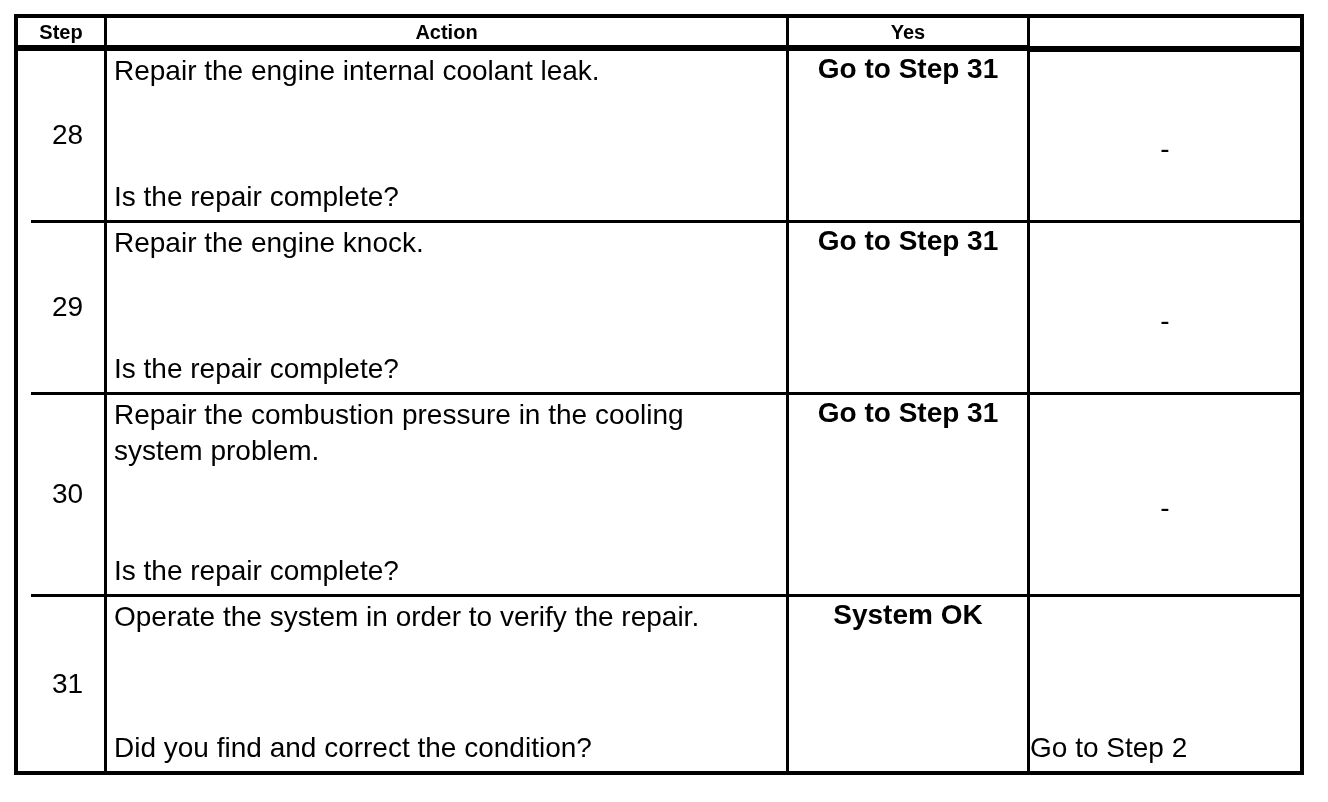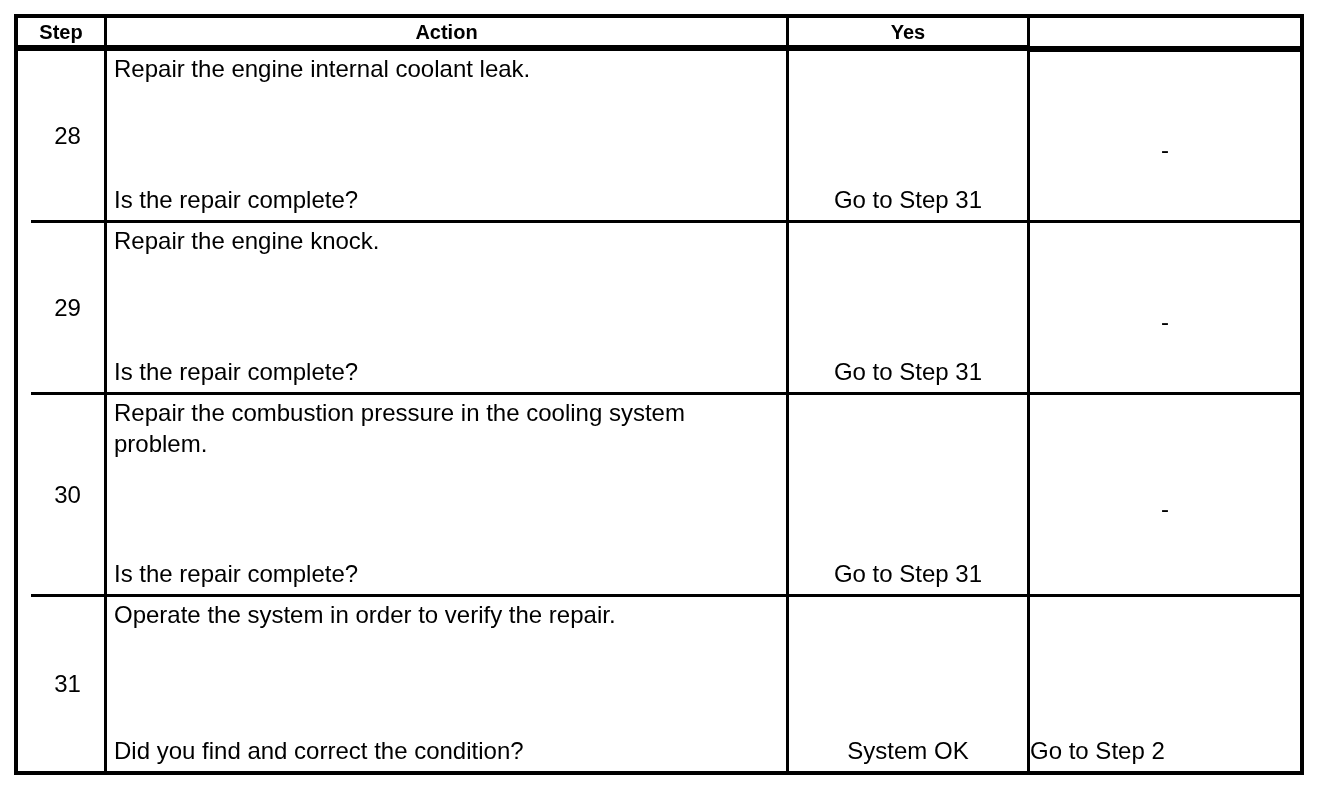--- a/index.html
+++ b/index.html
@@ -20,21 +20,21 @@
     display: grid;
     grid-template-columns: 89px 682px 241px 270px;
     grid-template-rows: 33px 172px 172px 202px 174px;
     border: 4px solid #000000;
     background: #ffffff;
   }
   .cell {
     border-right: 3px solid #000000;
     border-bottom: 3px solid #000000;
     background: #ffffff;
-    font-size: 24px;
+    font-size: 28px;
     line-height: 1.3;
     overflow: hidden;
   }
   .cell.last-col { border-right: none; margin-top: 28px; }
   .cell.hdr { border-bottom: 6px solid #000000; }
   .cell.last-row { border-bottom: none; }
 
   .hdr {
     display: flex;
     align-items: center;
@@ -52,24 +52,25 @@
     display: flex;
     flex-direction: column;
     justify-content: space-between;
     padding: 2px 8px 5px 7px;
     text-align: left;
   }
   .action-text { max-width: 600px; }
   .question-text { }
   .cell-yes {
     display: flex;
-    align-items: flex-end;
+    align-items: flex-start;
     justify-content: center;
     padding-bottom: 5px;
     text-align: center;
+    font-weight: bold;
   }
   .cell-no.align-middle {
     display: flex;
     align-items: center;
     justify-content: center;
     text-align: center;
   }
   .cell-no.align-bottom {
     display: flex;
     align-items: flex-end;

